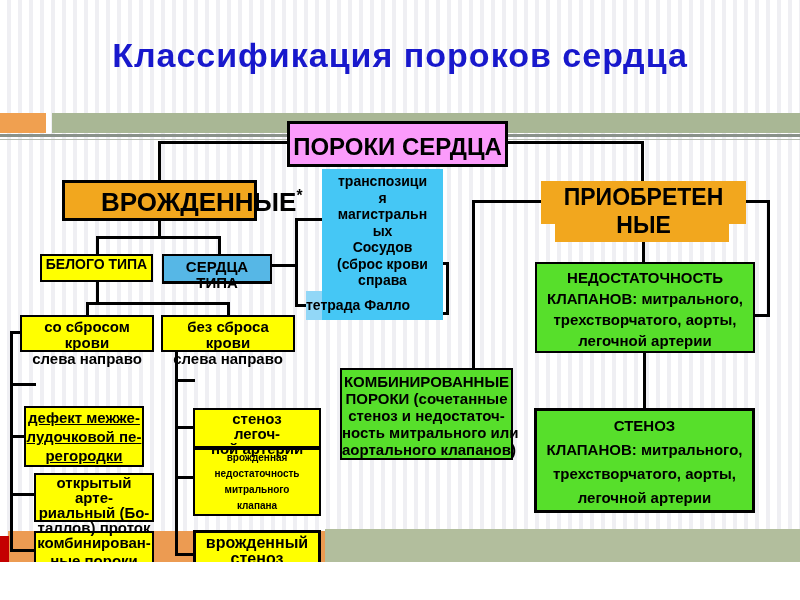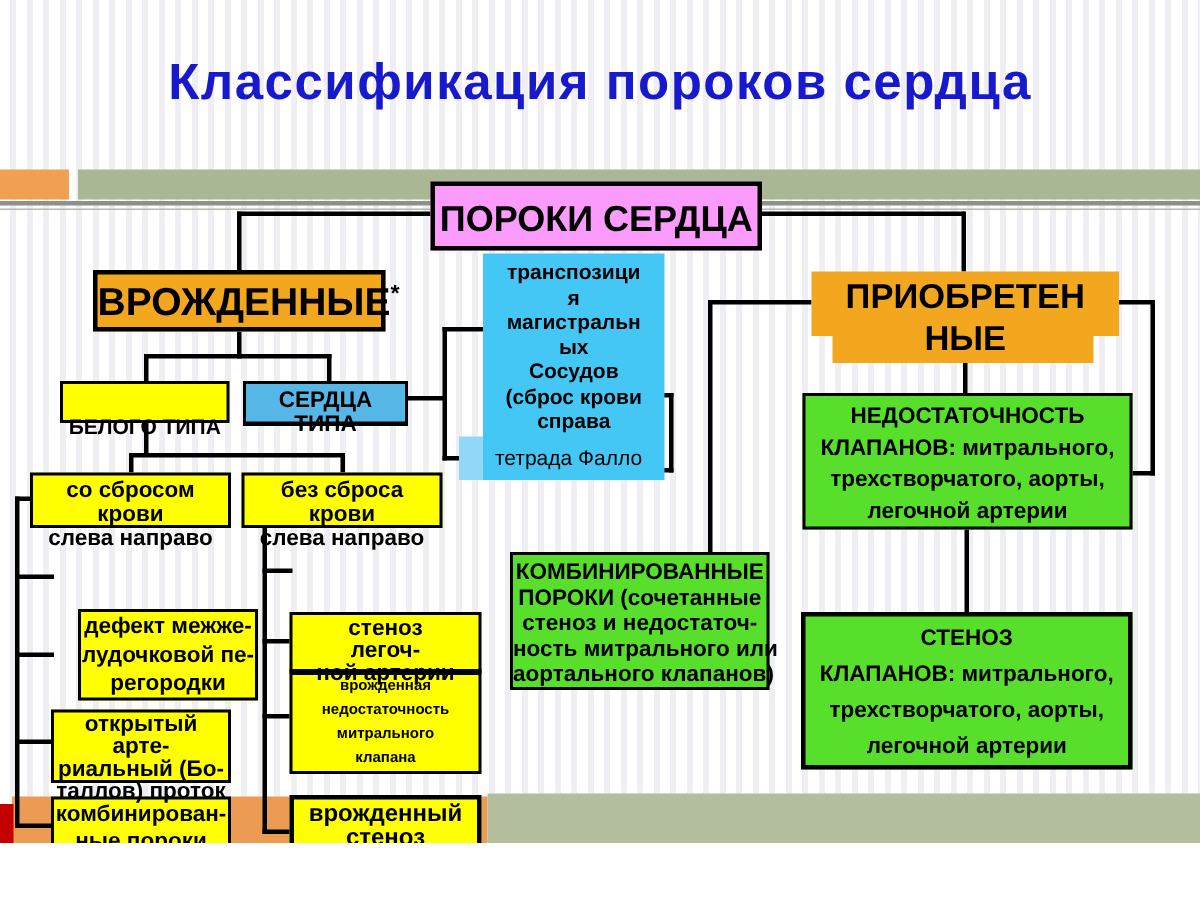--- a/index.html
+++ b/index.html
@@ -87,46 +87,46 @@
   <div class="box" style="left:287px;top:121px;width:221px;height:46px;background:#FB9BFB;font-size:24px;padding-top:9px;">ПОРОКИ СЕРДЦА</div>
 
   <div class="decor" style="left:306px;top:291px;width:22px;height:29px;background:#92D7F7;z-index:2;"></div>
   <div class="box noborder" style="left:322px;top:169px;width:121px;height:151px;background:#45C7F5;font-size:14px;line-height:16.5px;padding-top:4px;">транспозици
 я
 магистральн
 ых
 Сосудов
 (сброс крови
 справа</div>
-  <div class="abs" style="left:306px;top:297px;width:146px;text-align:center;font-weight:normal;font-size:14px;z-index:4;">тетрада Фалло</div>
+  <div class="abs" style="left:306px;top:297px;width:146px;font-weight:bold;font-size:14px;z-index:4;">тетрада Фалло</div>
 
-  <div class="box" style="left:62px;top:180px;width:195px;height:41px;background:#F2A71E;font-size:26px;padding-top:4px;white-space:nowrap;">
+  <div class="box" style="left:62px;top:180px;width:195px;height:41px;background:#F2A71E;font-size:26px;padding-top:4px;white-space:nowrap;padding-left:36px;">
     <span>ВРОЖДЕННЫЕ</span><span class="sup">*</span>
   </div>
 
   <div class="abs" style="left:541px;top:181px;width:205px;height:61px;z-index:3;">
     <div class="abs" style="left:0;top:0;width:205px;height:43px;background:#F2A71E;"></div>
     <div class="abs" style="left:14px;top:43px;width:174px;height:18px;background:#F2A71E;"></div>
     <div class="abs" style="left:0;top:2px;width:205px;text-align:center;font-weight:bold;font-size:23px;line-height:28px;">
       <div>ПРИОБРЕТЕН</div>
       <div>НЫЕ</div>
     </div>
   </div>
 
-  <div class="box b2" style="left:40px;top:254px;width:113px;height:28px;font-size:14px;padding-top:20px;white-space:nowrap;">БЕЛОГО ТИПА</div>
+  <div class="box b2" style="left:40px;top:254px;width:113px;height:28px;font-size:14px;padding-top:0;white-space:nowrap;">БЕЛОГО ТИПА</div>
   <div class="box b2" style="left:162px;top:254px;width:110px;height:30px;background:#56B7E6;font-size:15px;line-height:16px;padding-top:3px;">СЕРДЦА
 ТИПА</div>
   <div class="overlay" style="left:162px;top:281px;width:110px;height:3px;"></div>
 
   <div class="box b2" style="left:20px;top:315px;width:134px;height:37px;font-size:15px;line-height:16px;padding-top:2px;">со сбросом крови
 слева направо</div>
   <div class="box b2" style="left:161px;top:315px;width:134px;height:37px;font-size:15px;line-height:16px;padding-top:2px;">без сброса крови
 слева направо</div>
 
-  <div class="box b2" style="left:52px;top:406px;width:120px;height:61px;font-size:15px;line-height:19px;">дефект межже-
+  <div class="box b2" style="left:24px;top:406px;width:120px;height:61px;font-size:15px;line-height:19px;text-decoration:underline;">дефект межже-
 лудочковой пе-
 регородки</div>
   <div class="box b2" style="left:34px;top:531px;width:120px;height:41px;font-size:15px;line-height:18px;padding-top:1px;">комбинирован-
 ные пороки</div>
   <div class="box b2" style="left:34px;top:473px;width:120px;height:49px;font-size:15px;line-height:15px;">открытый арте-
 риальный (Бо-
 таллов) проток</div>
 
   <div class="box b2 z6" style="left:193px;top:408px;width:128px;height:40px;font-size:15px;line-height:15px;padding-top:1px;">стеноз
 легоч-

